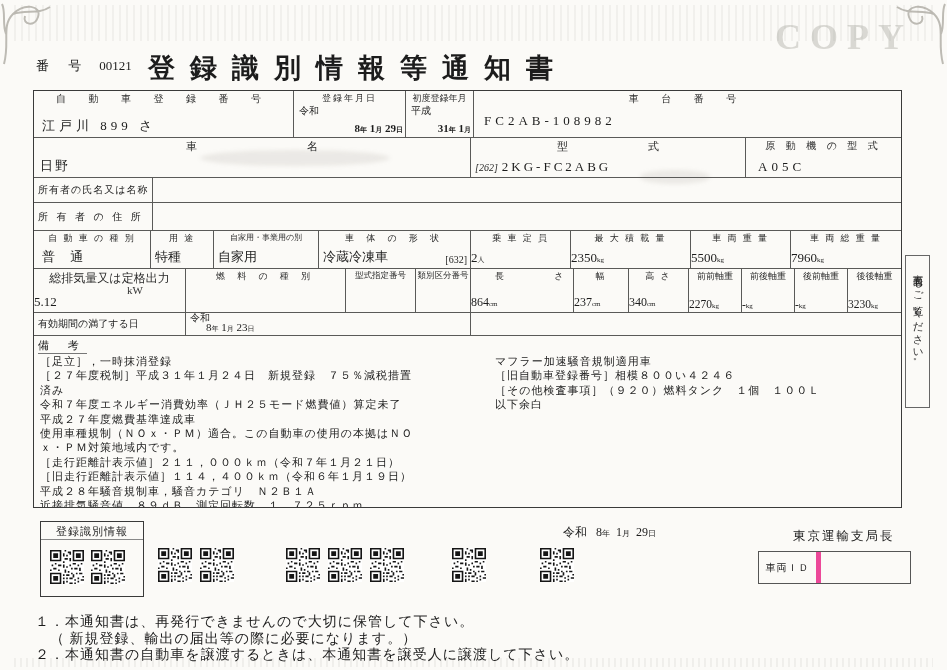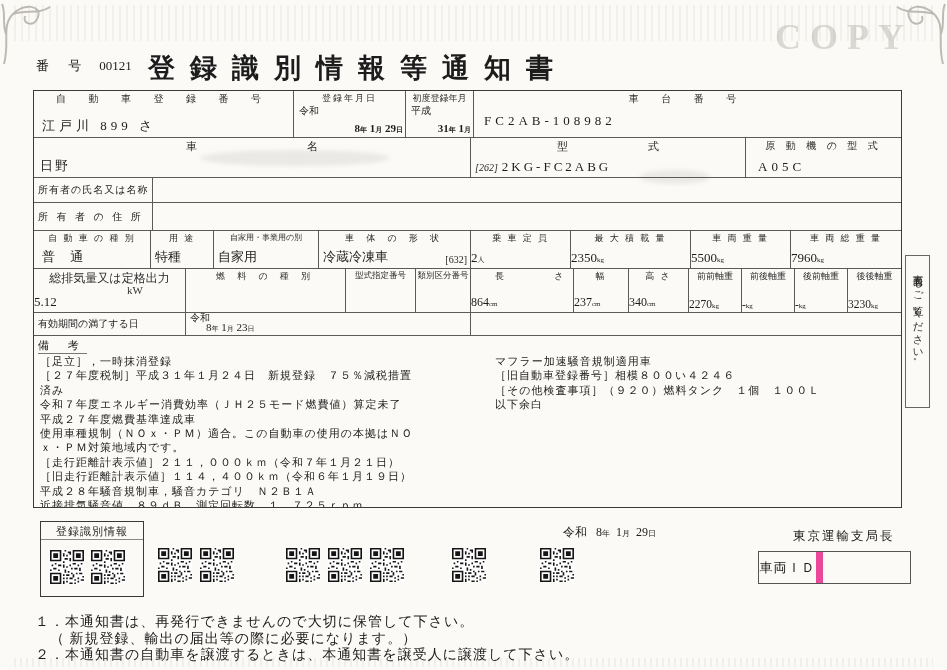--- a/index.html
+++ b/index.html
@@ -52,21 +52,21 @@
   .side-box{position:absolute;left:905px;top:255px;width:25px;height:153px;border:1px solid #666;box-sizing:border-box;background:#fbfaf7;}
   .side-box span{writing-mode:vertical-rl;font-size:10.5px;letter-spacing:2px;display:block;margin:10px auto 0;}
   
   .reginfo-box{position:absolute;left:40px;top:521px;width:104px;height:76px;border:1.5px solid #3a3a3a;box-sizing:border-box;}
   .reginfo-box .t{font-size:11px;text-align:center;letter-spacing:1px;margin-top:2px;border-bottom:1px solid #888;display:block;}
   .qr{position:absolute;width:34px;height:34px;}
   .issue-date{position:absolute;left:563px;top:524px;font-size:12px;white-space:nowrap;}
   .issue-date .u{font-size:8px;}
   .issuer{position:absolute;left:793px;top:528px;font-size:12.5px;letter-spacing:2px;}
   .vid-box{position:absolute;left:758px;top:551px;width:153px;height:33px;border:1px solid #555;display:flex;box-sizing:border-box;}
-  .vid-box .lcell{width:57px;border-right:7px solid #ec4899;font-size:13px;display:flex;align-items:center;justify-content:center;letter-spacing:1px;}
+  .vid-box .lcell{width:57px;border-right:5px solid #ec4899;font-size:10px;display:flex;align-items:center;justify-content:center;letter-spacing:1px;}
   .footnotes{position:absolute;left:35px;top:614px;font-size:14px;line-height:16.5px;letter-spacing:1px;}
   .footnotes .indent{padding-left:15px;}
 </style>
 </head>
 <body>
 
 <div class="page">
 
   <div class="top-band"></div>
   <div class="bottom-band"></div>

